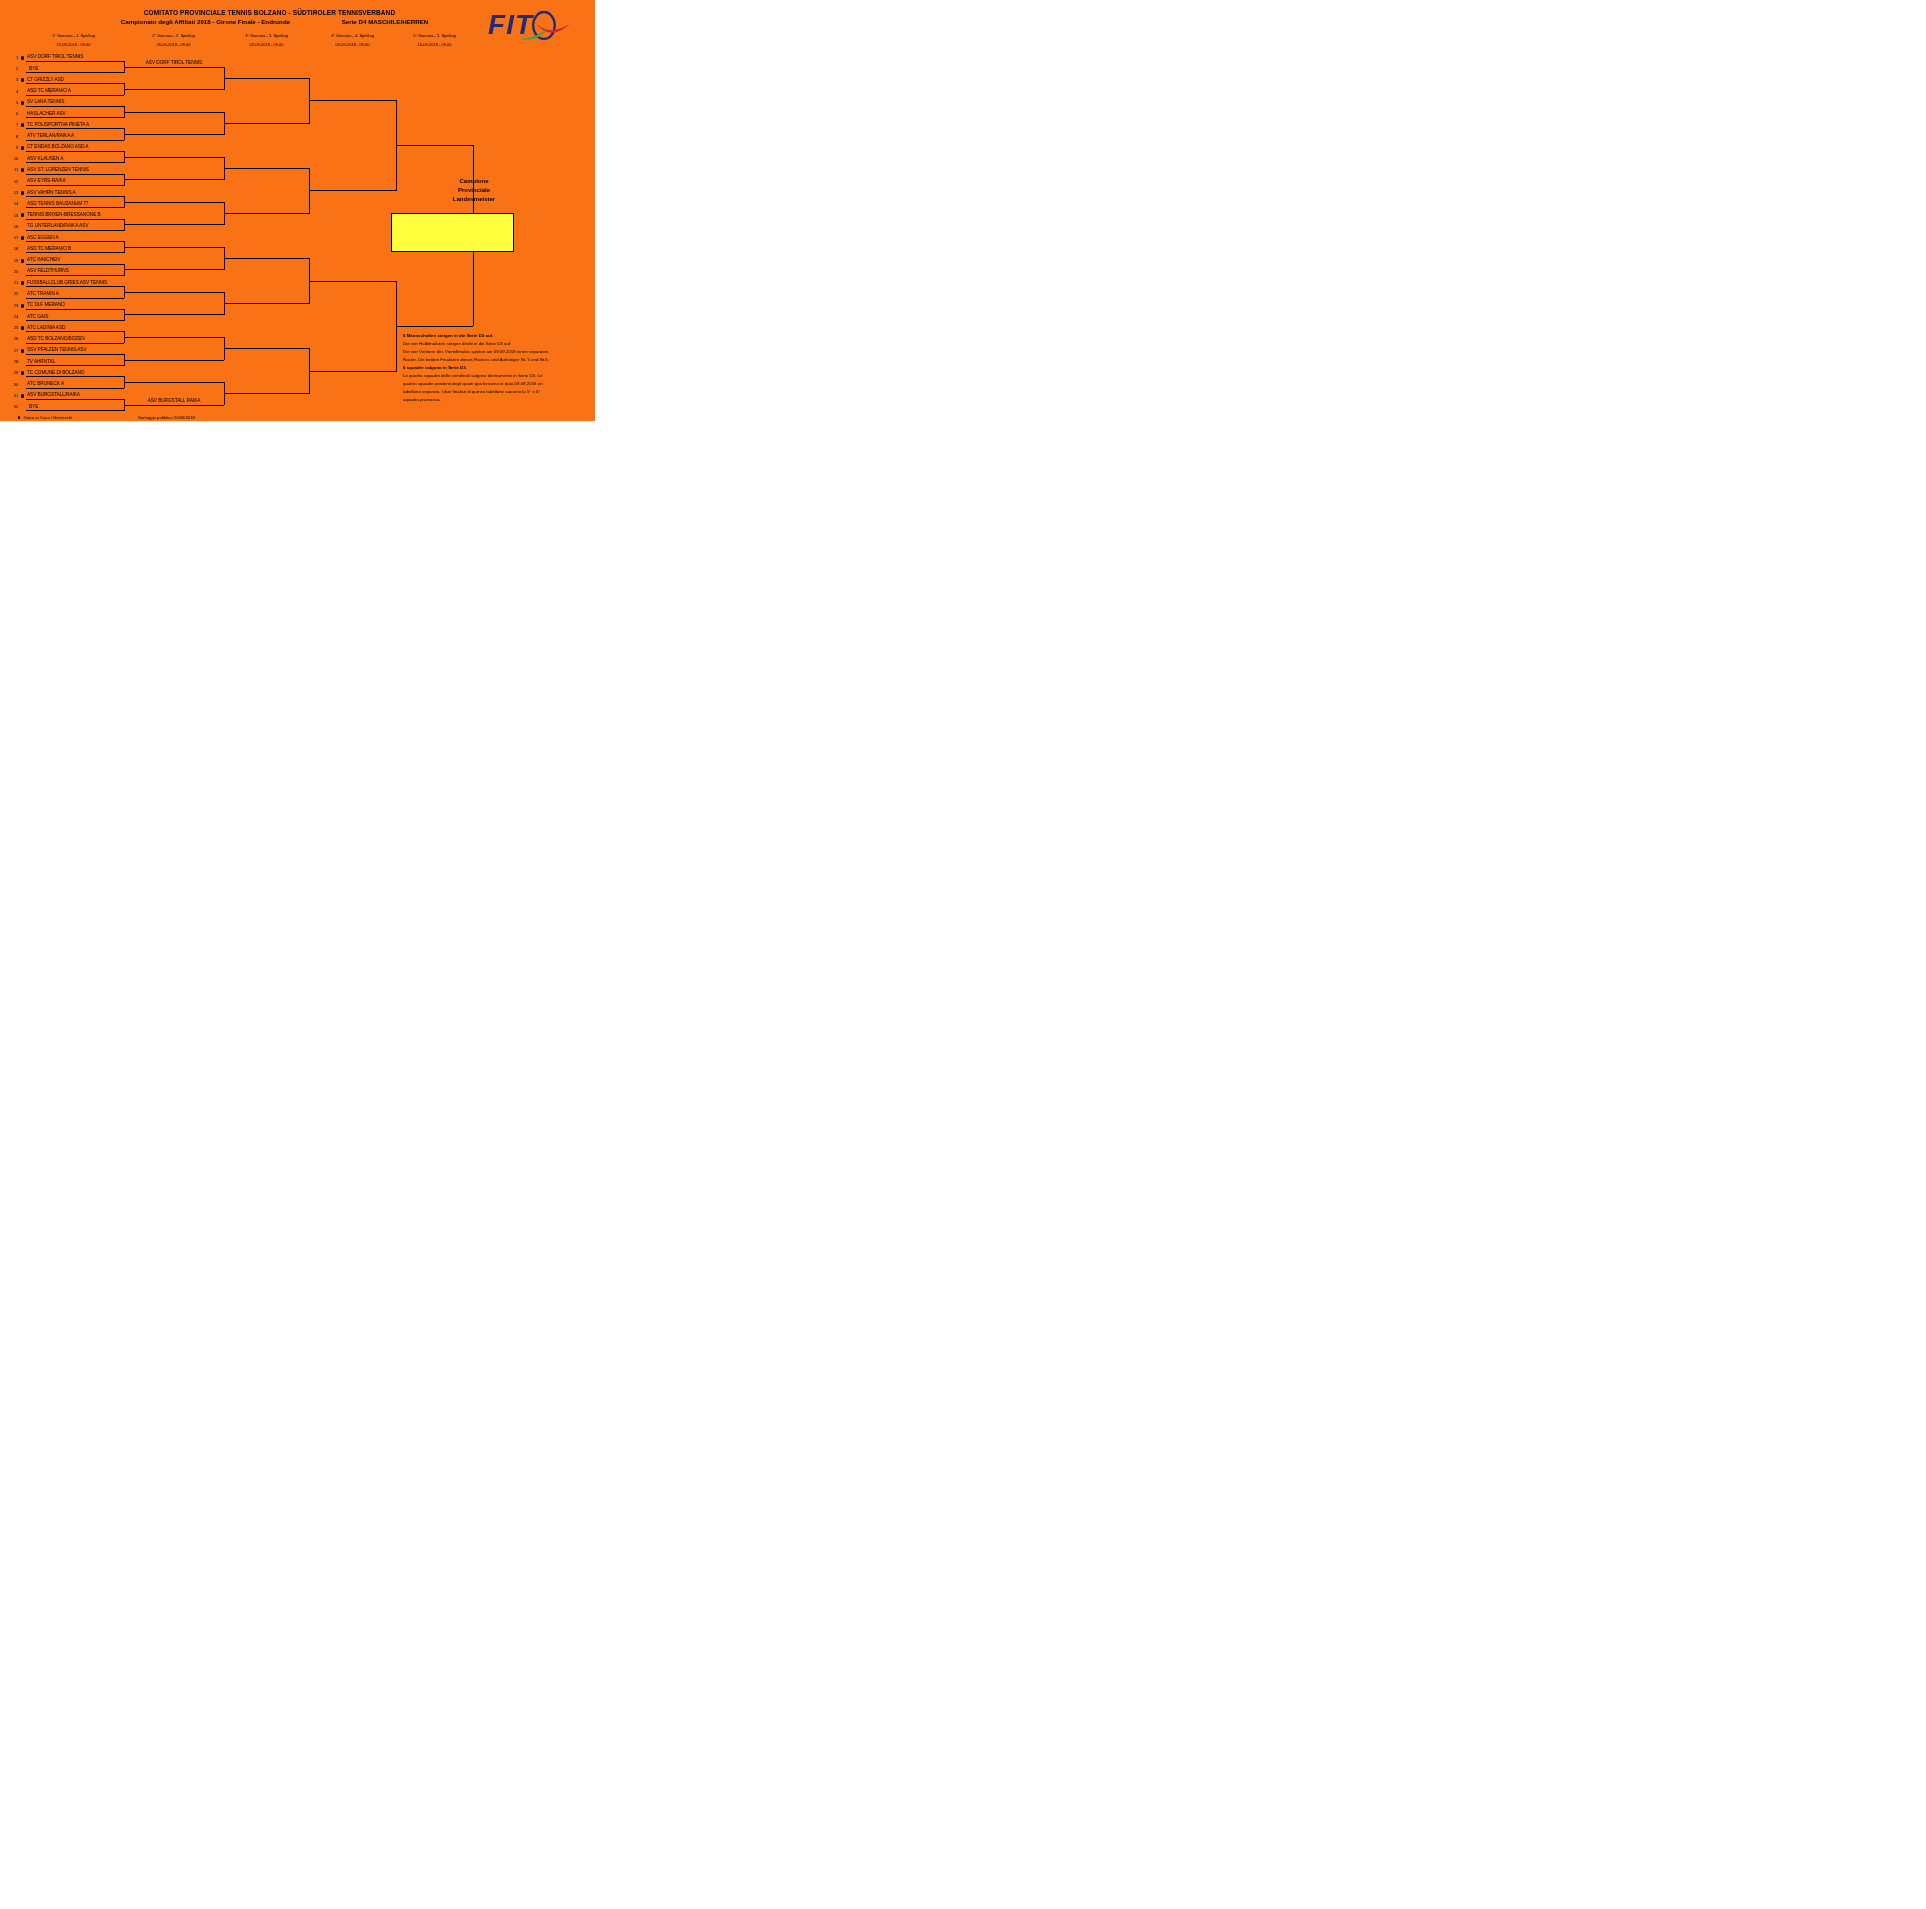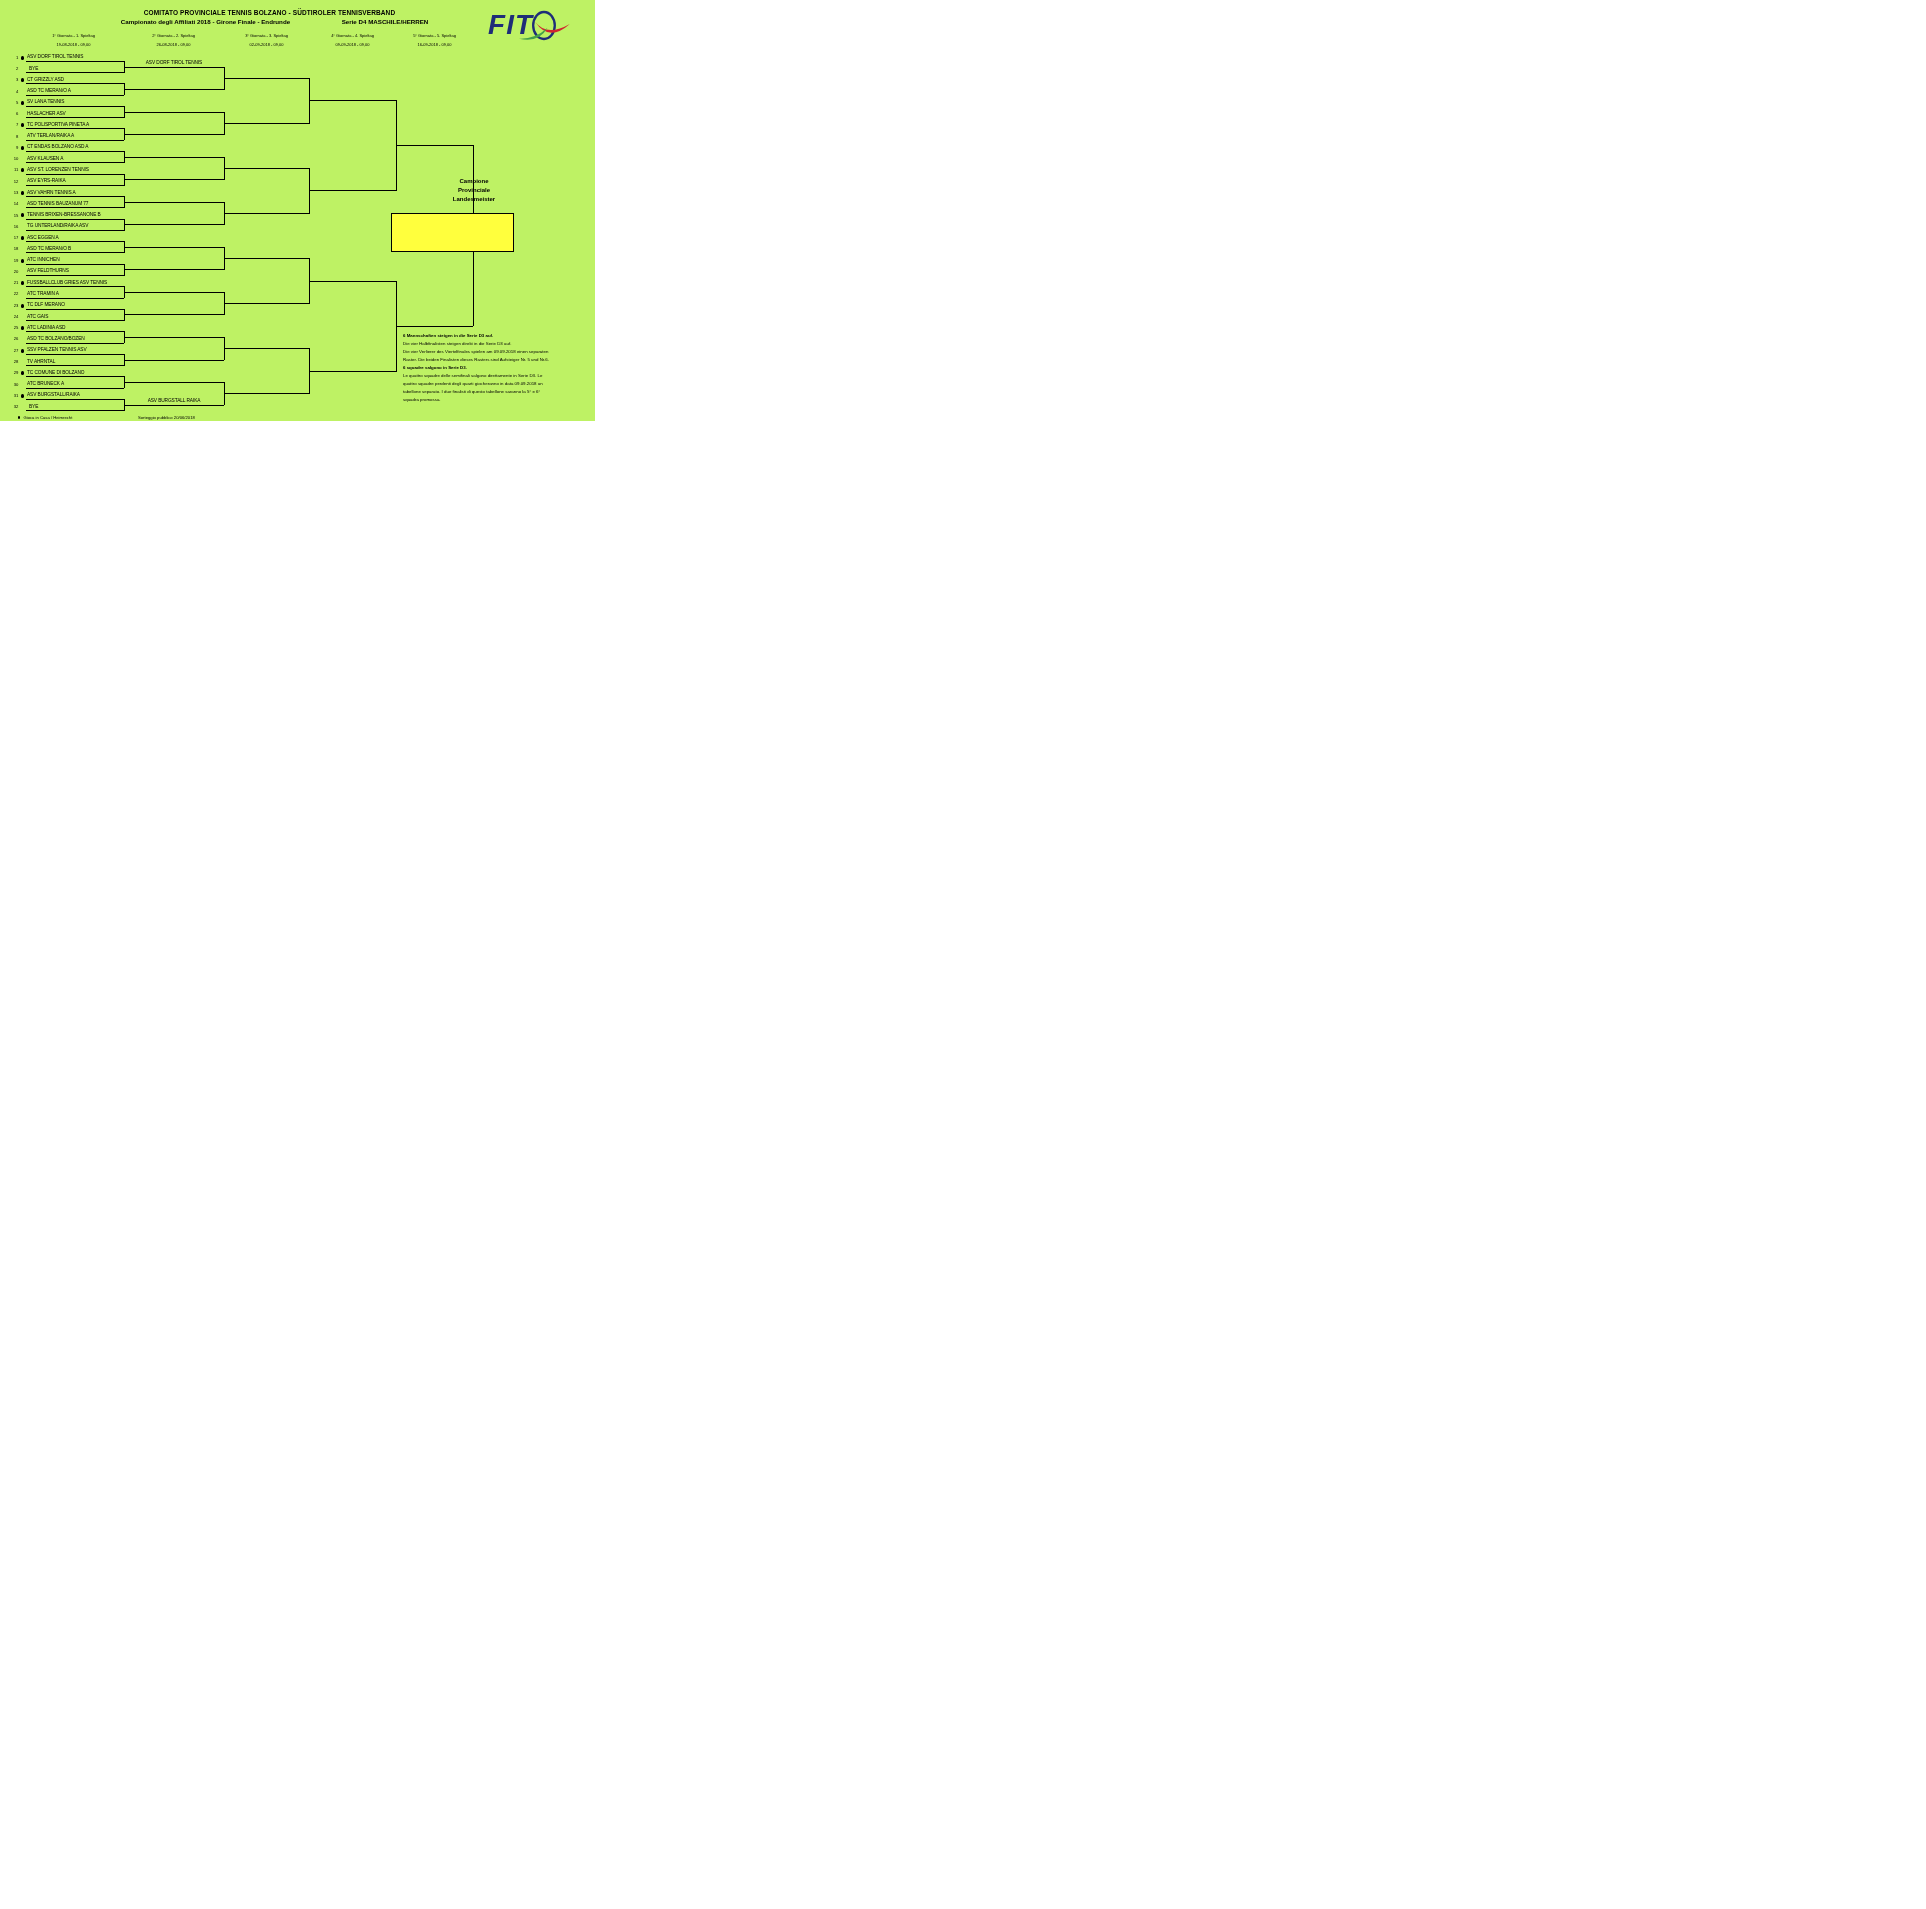--- a/index.html
+++ b/index.html
@@ -1,19 +1,19 @@
 <!DOCTYPE html>
 <html style="font-size:6.2px"><head>
 <meta charset="utf-8">
 <style>
   html,body{margin:0;padding:0;background:#ffffff;}
   .page{
     position:relative;
     width:595px;height:421px;
-    background:#bef264;
+    background:#f97316;
     font-family:"Liberation Sans","DejaVu Sans",sans-serif;
     color:#000;
     overflow:hidden;
   }
   .abs{position:absolute;}
   .title{
     top:8.5px;left:0;width:539px;
     text-align:center;
     font-size:6.5px;font-weight:bold;
     letter-spacing:0.1px;

